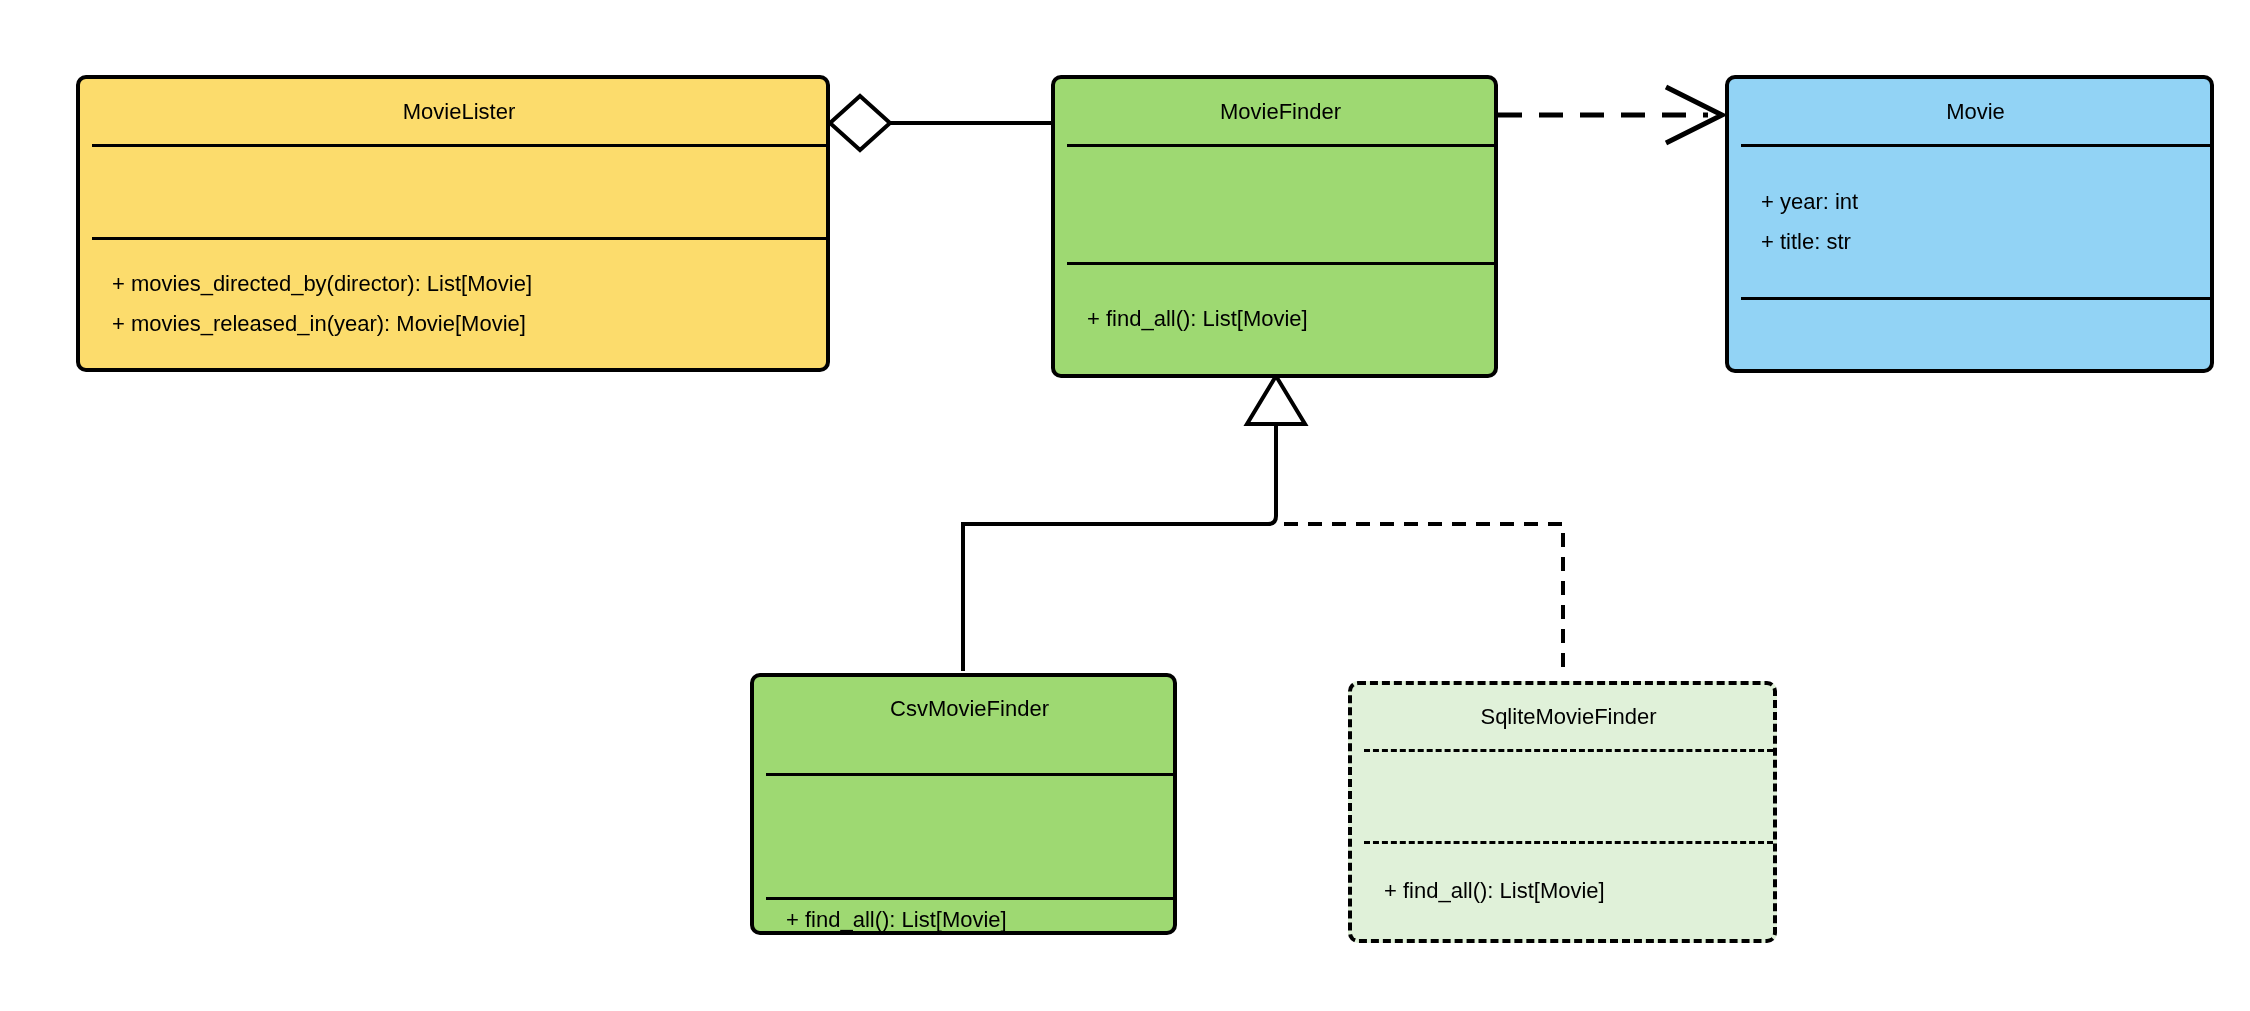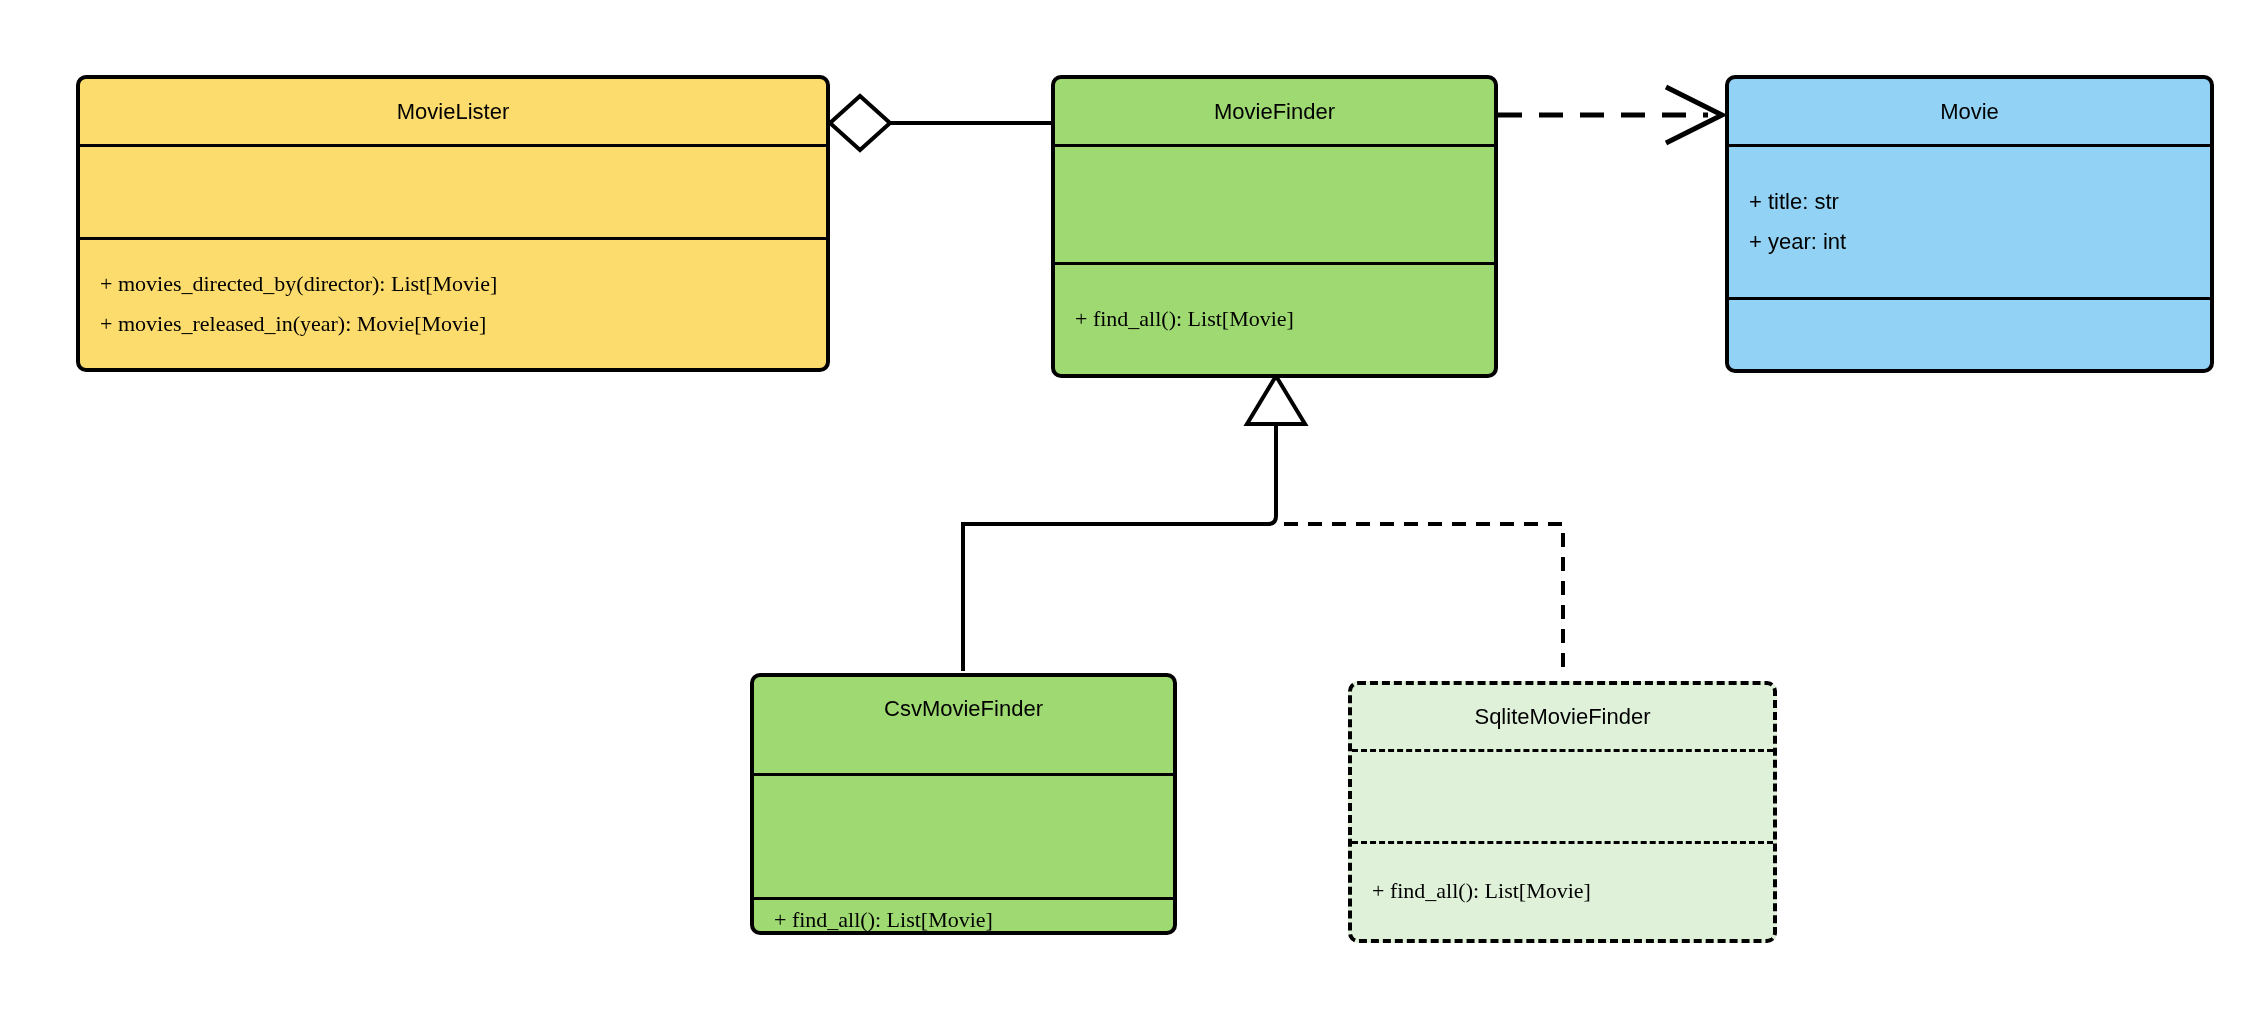--- a/index.html
+++ b/index.html
@@ -18,37 +18,38 @@
     width: 2250px; height: 1011px;
   }
   .uml-class {
     position: absolute;
     box-sizing: border-box;
     border: 4px solid var(--color-stroke, #000);
     border-radius: 10px;
     display: flex;
     flex-direction: column;
     overflow: hidden;
+    padding-left: 12px;
   }
   .uml-class .sec { box-sizing: border-box; }
   .uml-class .sec + .sec { border-top: 3px solid var(--color-stroke, #000); }
   .uml-class .title-sec {
     display: flex;
     align-items: center;
     justify-content: center;
   }
   .uml-class .members-sec {
     display: flex;
     flex-direction: column;
     justify-content: center;
     padding-left: 20px;
     padding-right: 8px;
     line-height: 1.82;
   }
-  .grow { flex: 1 1 auto; font-family: Liberation Serif, serif; }
+  .grow { flex: 1 1 auto; }
 
   #box-movielister { left: 76px;  top: 75px;  width: 754px; height: 297px; background: var(--color-yellow, #FCDC6C); }
   #box-moviefinder { left: 1051px; top: 75px;  width: 447px; height: 303px; background: var(--color-green, #9ED972); }
   #box-movie       { left: 1725px; top: 75px;  width: 489px; height: 298px; background: var(--color-blue, #92D3F5); }
   #box-csv         { left: 750px; top: 673px; width: 427px; height: 262px; background: var(--color-green, #9ED972); gap: 32px; }
   #box-sqlite      { left: 1348px; top: 673px; width: 429px; height: 262px; background: var(--color-pale_green, #E0F1D9); border-style: dashed; margin-top: 8px; }
   #box-sqlite .sec + .sec { border-top-style: dashed; }
 </style>
 </head>
 <body>
@@ -83,22 +84,22 @@
     <div class="sec title-sec" style="flex:0 0 65px;border-radius:6px;">MovieFinder</div>
     <div class="sec" style="flex:0 0 118px;"></div>
     <div class="sec members-sec grow">
       <div>+ find_all(): List[Movie]</div>
     </div>
   </div>
 
   <div class="uml-class" id="box-movie">
     <div class="sec title-sec" style="flex:0 0 65px;">Movie</div>
     <div class="sec members-sec" style="flex:0 0 153px;">
+      <div>+ year: int</div>
       <div>+ title: str</div>
-      <div>+ year: int</div>
     </div>
     <div class="sec grow"></div>
   </div>
 
   <div class="uml-class" id="box-csv">
     <div class="sec title-sec" style="flex:0 0 64px;">CsvMovieFinder</div>
     <div class="sec" style="flex:0 0 92px;"></div>
     <div class="sec members-sec grow">
       <div>+ find_all(): List[Movie]</div>
     </div>

